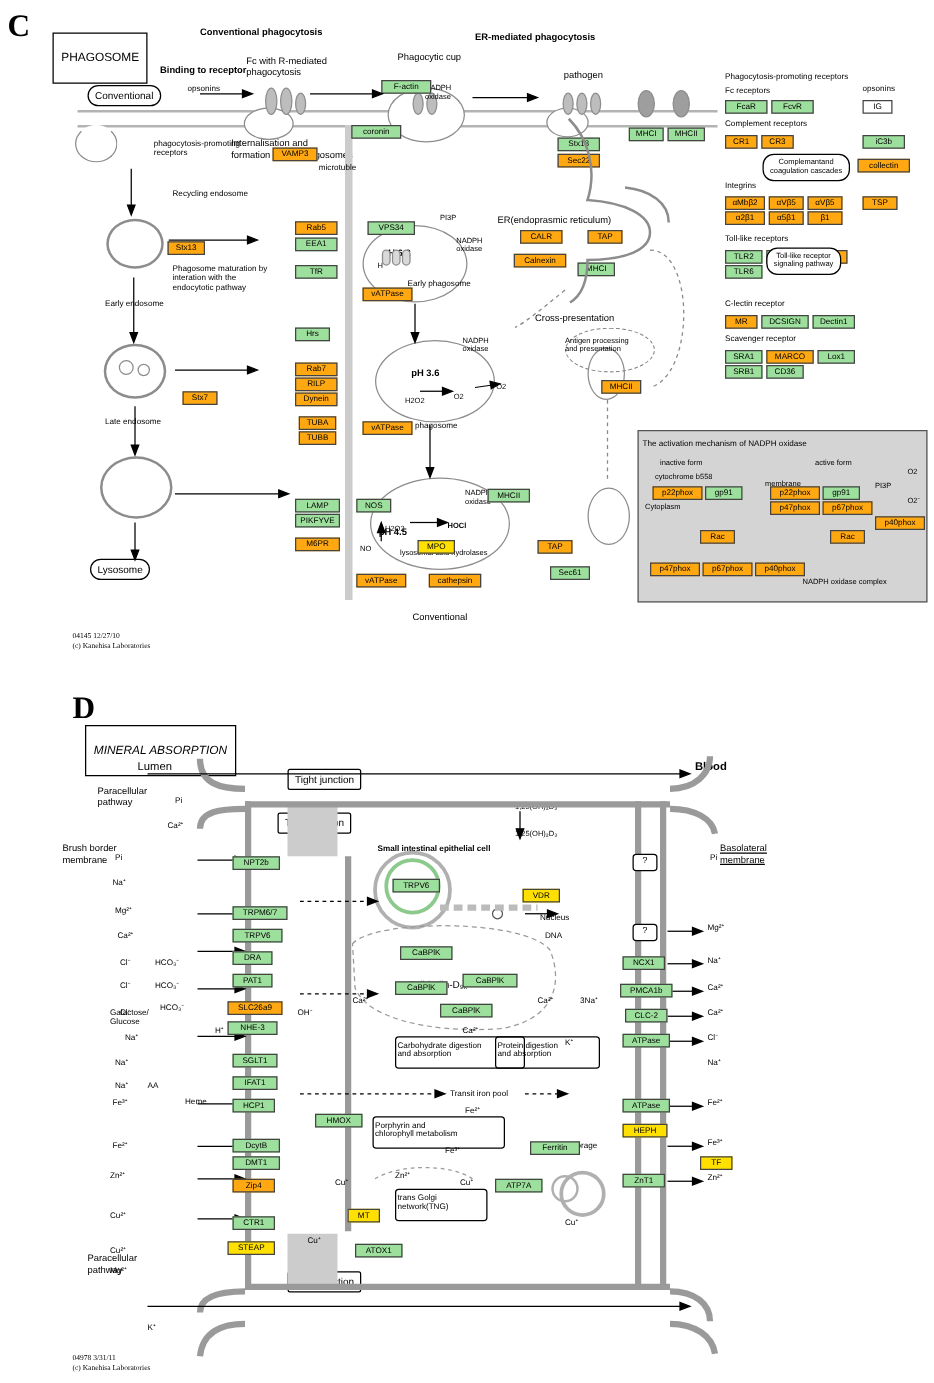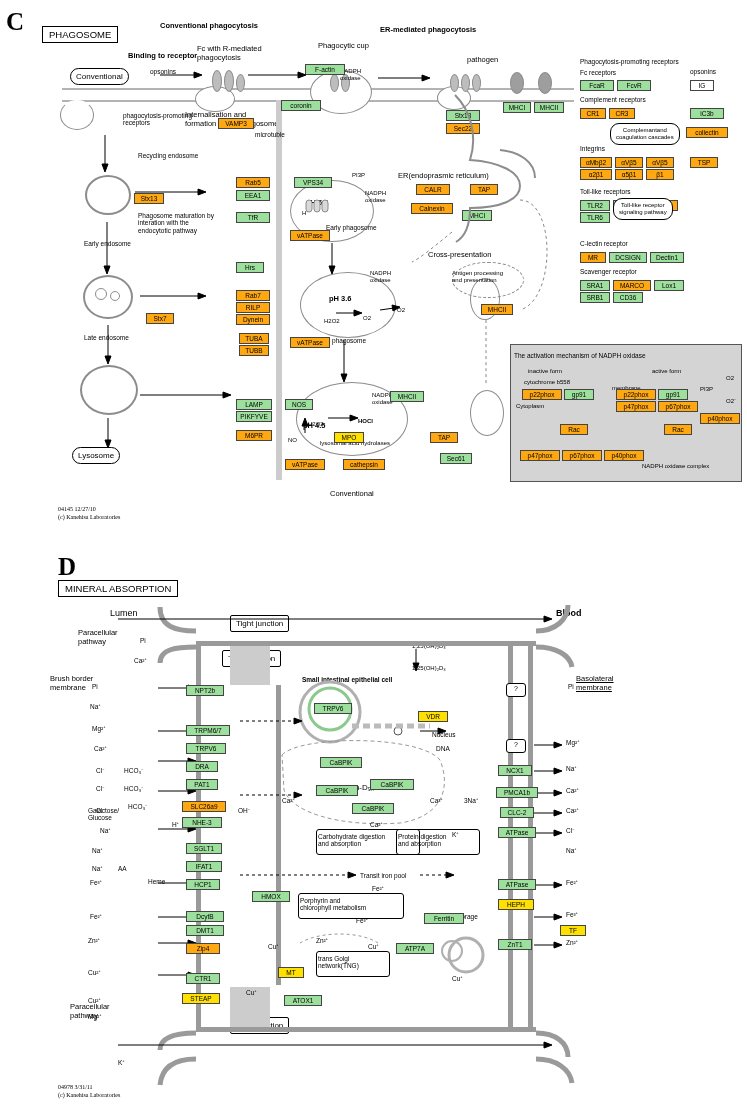--- a/index.html
+++ b/index.html
@@ -6,21 +6,21 @@
   html, body { margin:0; padding:0; background:#ffffff; }
   body { width:747px; height:1106px; position:relative;
          font-family:"Liberation Sans", sans-serif; color:#000; }
 
   .panel { position:absolute; left:0; width:747px; }
   #panel-c { top:0; height:545px; }
   #panel-d { top:545px; height:561px; }
 
   .panel-letter { position:absolute; font-size:25px; font-weight:bold; font-family:"Liberation Serif", serif; }
   .titlebox { position:absolute; border:1px solid #000; background:#fff; font-size:9.5px;
-              padding:2px 6px; white-space:nowrap; }
+              padding:14px 6px; white-space:nowrap; }
   .rbox { position:absolute; border:1px solid #000; border-radius:9px; background:#fff;
           font-size:8px; text-align:center; padding:3px 5px; white-space:nowrap; }
 
   .lbl { position:absolute; font-size:7.5px; white-space:nowrap; line-height:1.15; }
   .lbl.b { font-weight:bold; }
   .lbl.c { text-align:left; }
   .lbl.small { font-size:6.5px; }
   .lbl.tiny { font-size:6px; }
 
   .gene { position:absolute; font-size:6.5px; text-align:center; border:1px solid #444;
@@ -50,21 +50,21 @@
 
   <div class="panel-letter" style="left:6px; top:8px;">C</div>
   <div class="titlebox" style="left:42px; top:26px;">PHAGOSOME</div>
 
   <div class="lbl b c" style="left:160px; top:22px; width:180px;">Conventional phagocytosis</div>
   <div class="lbl b c" style="left:380px; top:26px; width:180px;">ER-mediated phagocytosis</div>
   <div class="lbl b" style="left:128px; top:52px;">Binding to receptor</div>
   <div class="lbl c" style="left:197px; top:45px; width:96px; white-space:pre-line;">Fc with R-mediated
 phagocytosis</div>
   <div class="lbl" style="left:318px; top:42px;">Phagocytic cup</div>
-  <div class="lbl" style="left:467px; top:56px;">pathogen</div>
+  <div class="lbl" style="left:451px; top:56px;">pathogen</div>
   <div class="lbl c" style="left:185px; top:111px; width:140px; white-space:pre-line;">Internalisation and
 formation of the phagosomes</div>
   <div class="lbl" style="left:398px; top:172px;">ER(endoprasmic reticulum)</div>
   <div class="lbl" style="left:428px; top:251px;">Cross-presentation</div>
 
   <div class="membrane" style="left:62px; top:88px; width:512px; height:2px;"></div>
   <div class="membrane" style="left:62px; top:100px; width:512px; height:2px;"></div>
 
   <div class="grayband" style="left:276px; top:100px; width:6px; height:380px;"></div>
 
@@ -294,21 +294,21 @@
   <div class="gene or" style="left:562px; top:450px; width:40px;">p67phox</div>
   <div class="gene or" style="left:604px; top:450px; width:40px;">p40phox</div>
 
   <div class="footer" style="left:58px; top:505px; white-space:pre-line;">04145 12/27/10
 (c) Kanehisa Laboratories</div>
 </div>
 
 <div class="panel" id="panel-d">
 
   <div class="panel-letter" style="left:58px; top:8px;">D</div>
-  <div class="titlebox" style="left:58px; top:35px;">MINERAL ABSORPTION</div>
+  <div class="titlebox" style="left:68px; top:35px;font-style:italic;">MINERAL ABSORPTION</div>
 
   <div class="lbl" style="left:110px; top:63px; font-size:9px;">Lumen</div>
   <div class="lbl b" style="left:556px; top:63px; font-size:9px;">Blood</div>
   <div class="lbl c" style="left:78px; top:84px; width:68px; white-space:pre-line;">Paracellular
 pathway</div>
   <div class="lbl c" style="left:70px; top:458px; width:76px; white-space:pre-line;">Paracellular
 pathway</div>
   <div class="lbl c" style="left:50px; top:130px; width:70px; white-space:pre-line;">Brush border
 membrane</div>
   <div class="lbl c" style="left:576px; top:130px; width:72px; white-space:pre-line;text-decoration:underline;">Basolateral

